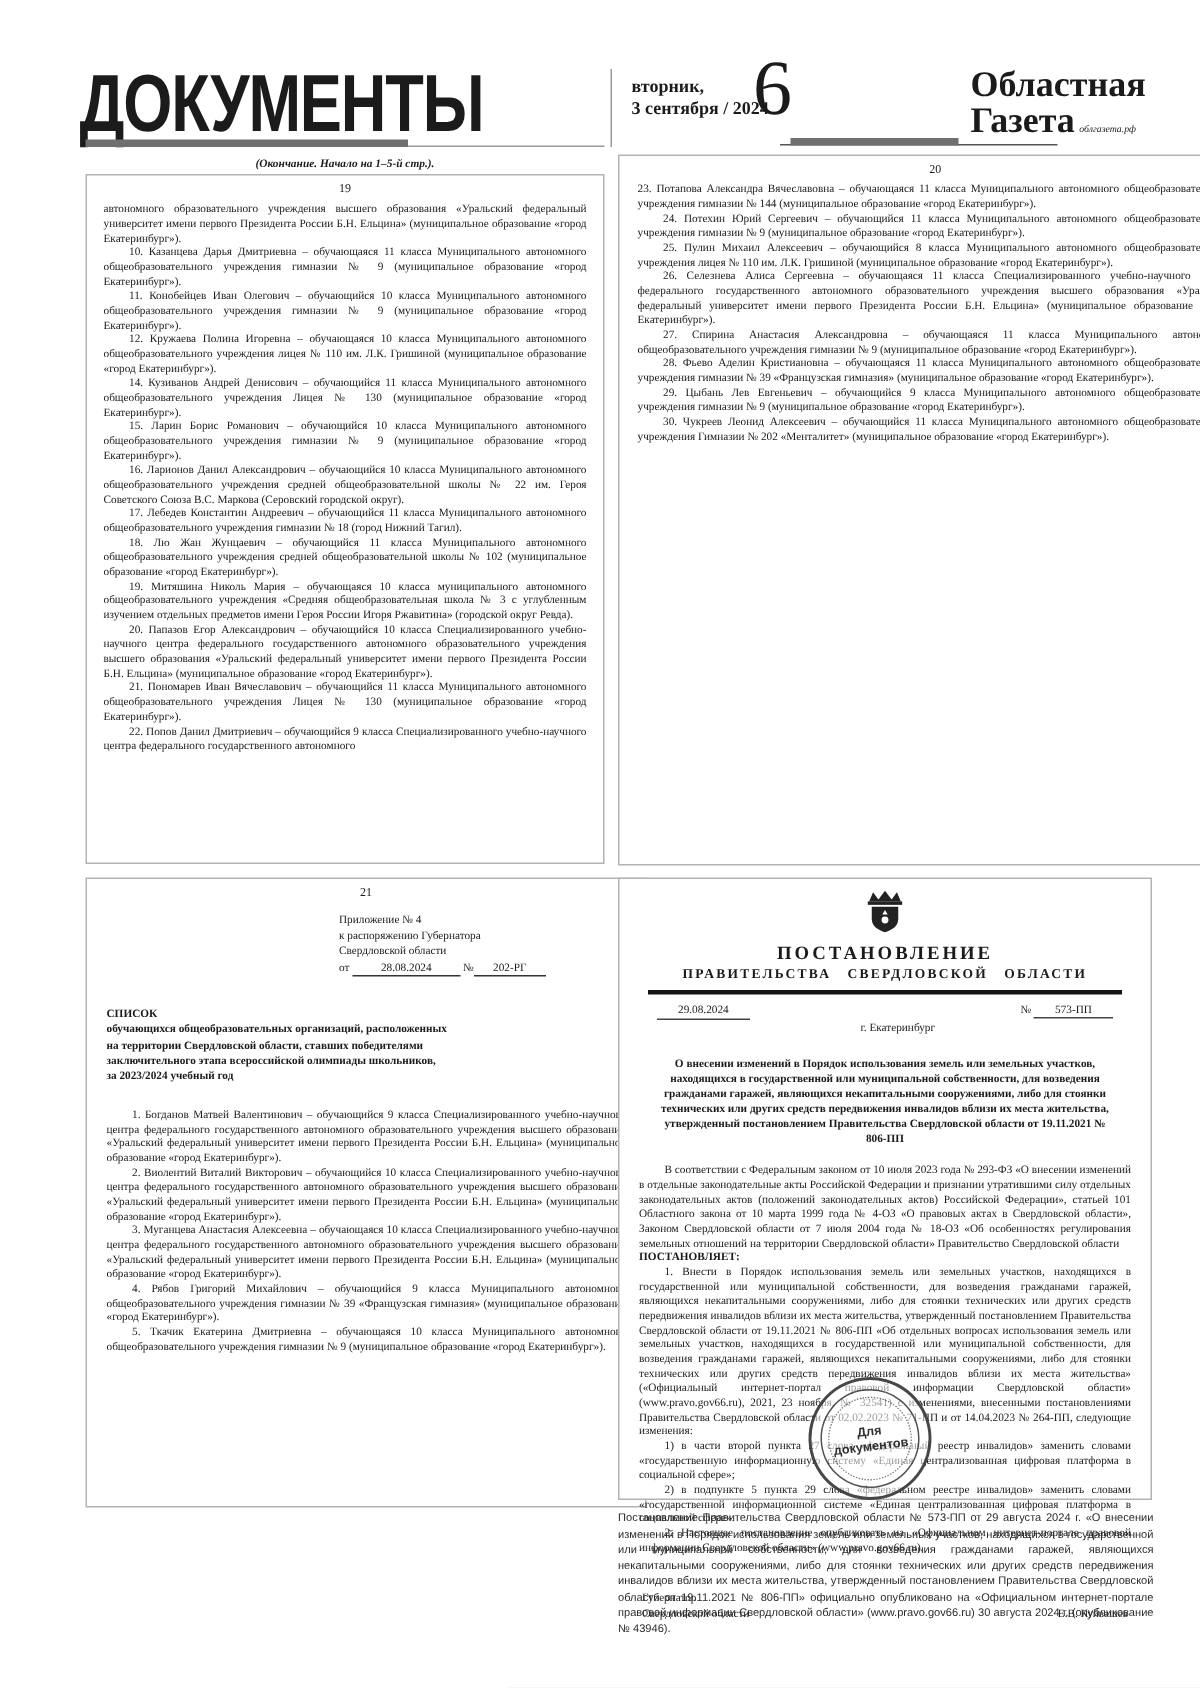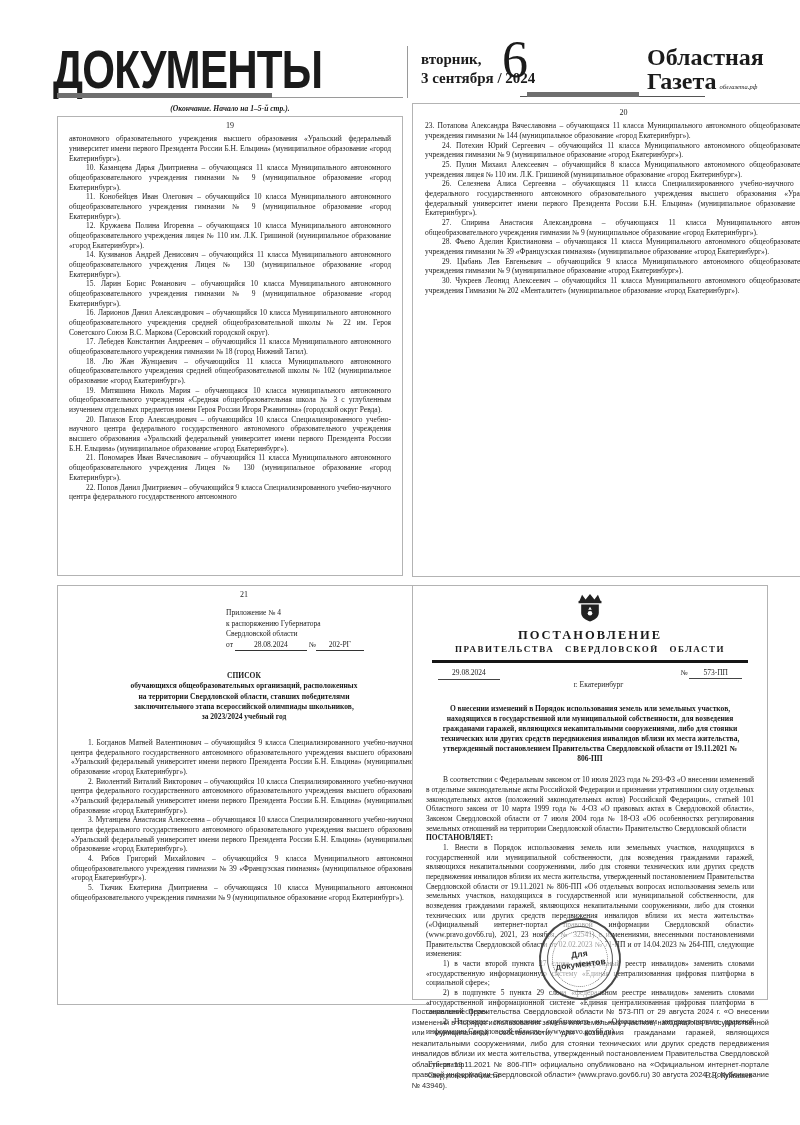--- a/index.html
+++ b/index.html
@@ -13,21 +13,21 @@
   .masthead-title{
     position:absolute; left:53px; top:42px;
     font-family:"Liberation Sans", sans-serif; font-weight:700;
     font-size:54px; letter-spacing:-1px; line-height:1;
     transform:scaleX(0.78); transform-origin:0 0; white-space:nowrap;
   }
   .title-bar{position:absolute; left:57px; top:93px; width:215px; height:5px; background:#6f6f6f;}
   .title-rule{position:absolute; left:272px; top:97px; width:131px; height:1px; background:#9a9a9a;}
   .header-vline{position:absolute; left:407px; top:46px; width:1px; height:52px; background:#9a9a9a;}
   .date-block{
-    position:absolute; left:421px; top:50px; font-weight:700; font-size:15px; line-height:1.25;
+    position:absolute; left:421px; top:50px; font-weight:700; font-size:12px; line-height:1.25;
   }
   .page-number{
     position:absolute; left:502px; top:34px; font-size:52px; line-height:1; font-weight:400;
   }
   .number-rule{position:absolute; left:520px; top:96px; width:185px; height:1px; background:#555;}
   .number-bar{position:absolute; left:527px; top:92px; width:112px; height:5px; background:#6f6f6f;}
   .brand{position:absolute; left:647px; top:46px; line-height:0.98; font-weight:700; font-size:24px; letter-spacing:0;}
   .brand .site{font-size:6.5px; font-style:italic; font-weight:400; letter-spacing:0; margin-left:3px;}
   .continuation{
     position:absolute; left:57px; top:104px; width:346px; text-align:center;
@@ -43,21 +43,21 @@
   .cont p:first-of-type{text-indent:0;}
   #box19{left:57px; top:116px; width:346px; height:460px; padding:2px 11px 0;}
   #box20{left:412px; top:103px; width:423px; height:474px; padding:2px 12px 0;}
   #box21{left:57px; top:585px; width:374px; height:420px; padding:2px 13px 0;}
   #decree-box{left:412px; top:585px; width:356px; height:415px; padding:5px 13px 0;}
   
   .annex{margin:8px 0 0 155px; text-align:left; line-height:1.4;}
   .annex div{text-indent:0;}
   .annex .fill{display:inline-block; border-bottom:1px solid #333; min-width:72px; text-align:center; text-indent:0;}
   .annex .fill.num{min-width:48px;}
-  .list-title{margin-top:20px; margin-bottom:16px; text-align:center; font-weight:700; line-height:1.35;}
+  .list-title{margin-top:20px; margin-bottom:16px; font-weight:700; line-height:1.35;}
   .list-title div{text-indent:0;}
   
   .coat{ text-align:center; margin:2px 0 1px; }
   .decree-org1{text-align:center; font-weight:700; font-size:12.5px; letter-spacing:2px; text-indent:0; margin:1px 0 1px;}
   .decree-org2{text-align:center; font-weight:700; font-size:9px; letter-spacing:1.5px; word-spacing:7px; text-indent:0;}
   .decree-rule{height:2.6px; background:#151515; margin:5px 6px 5px;}
   .decree-meta{display:flex; justify-content:space-between; padding:0 12px; font-size:7.5px;}
   .decree-meta .ufield{border-bottom:0.8px solid #444; padding:0 14px 1px;}
   .decree-city{text-align:center; text-indent:0; margin-top:4px;font-family:Liberation Serif, serif;}
   .decree-title{

